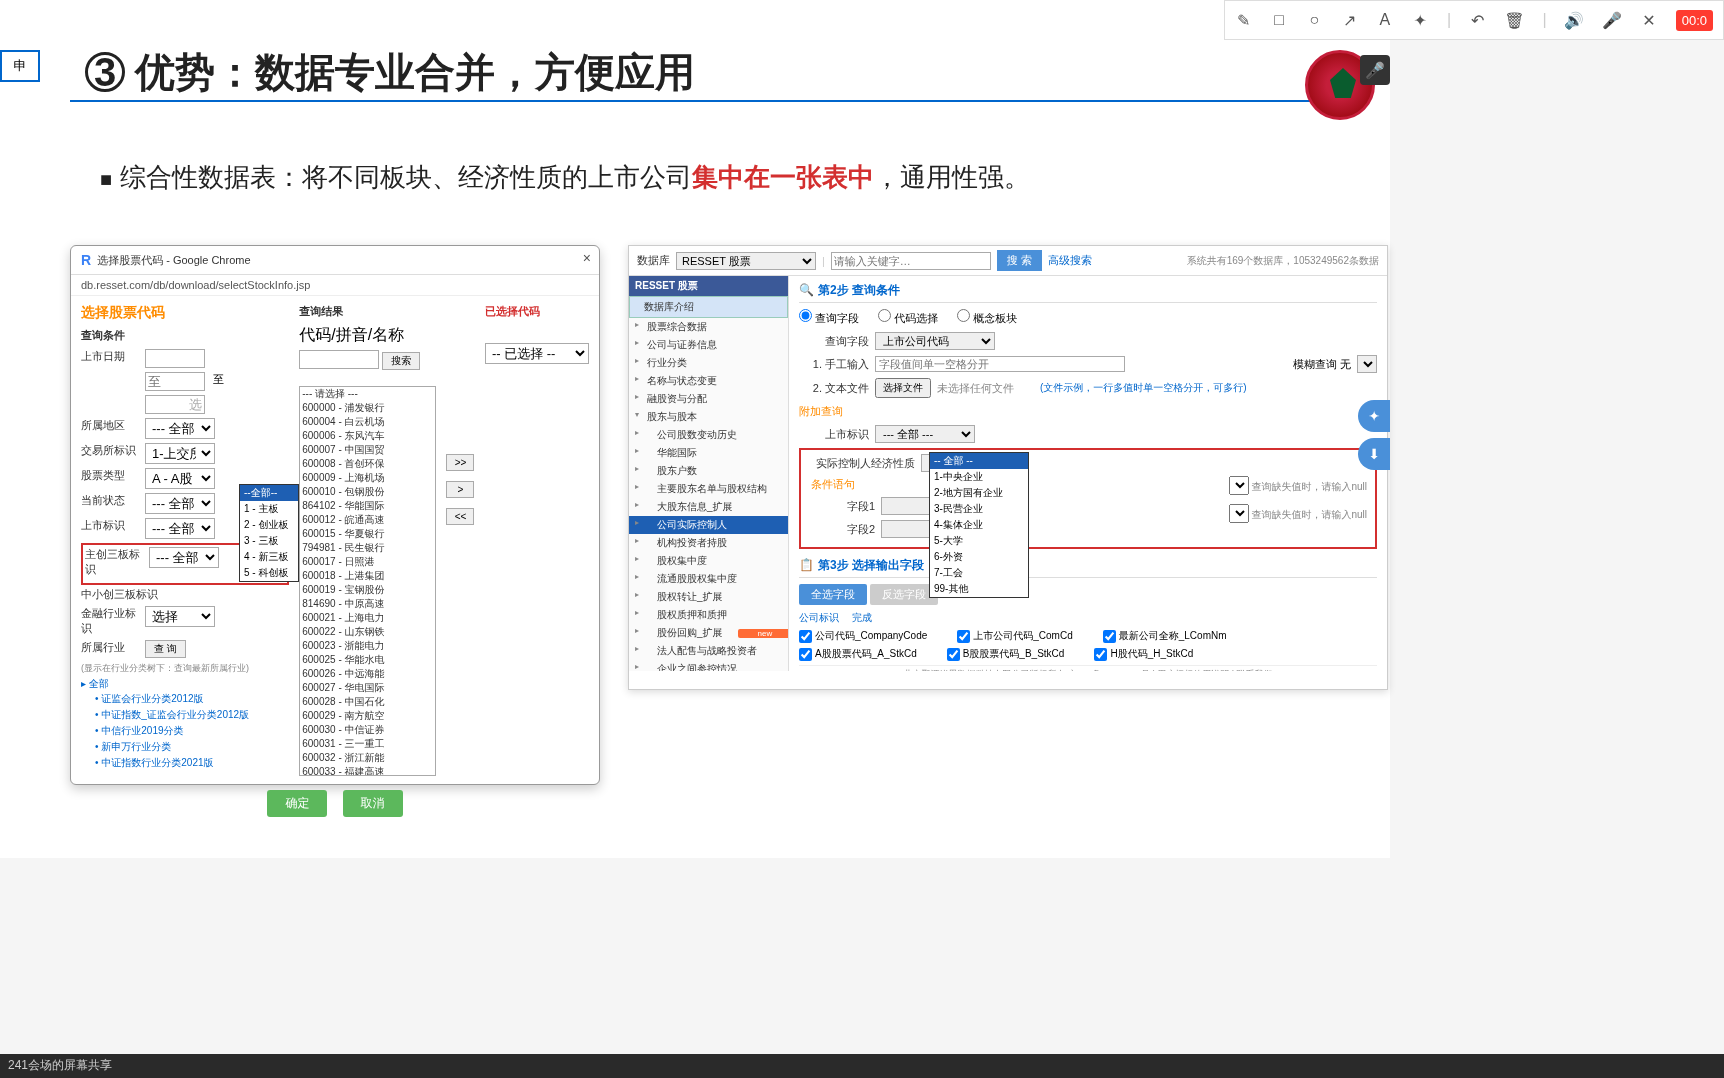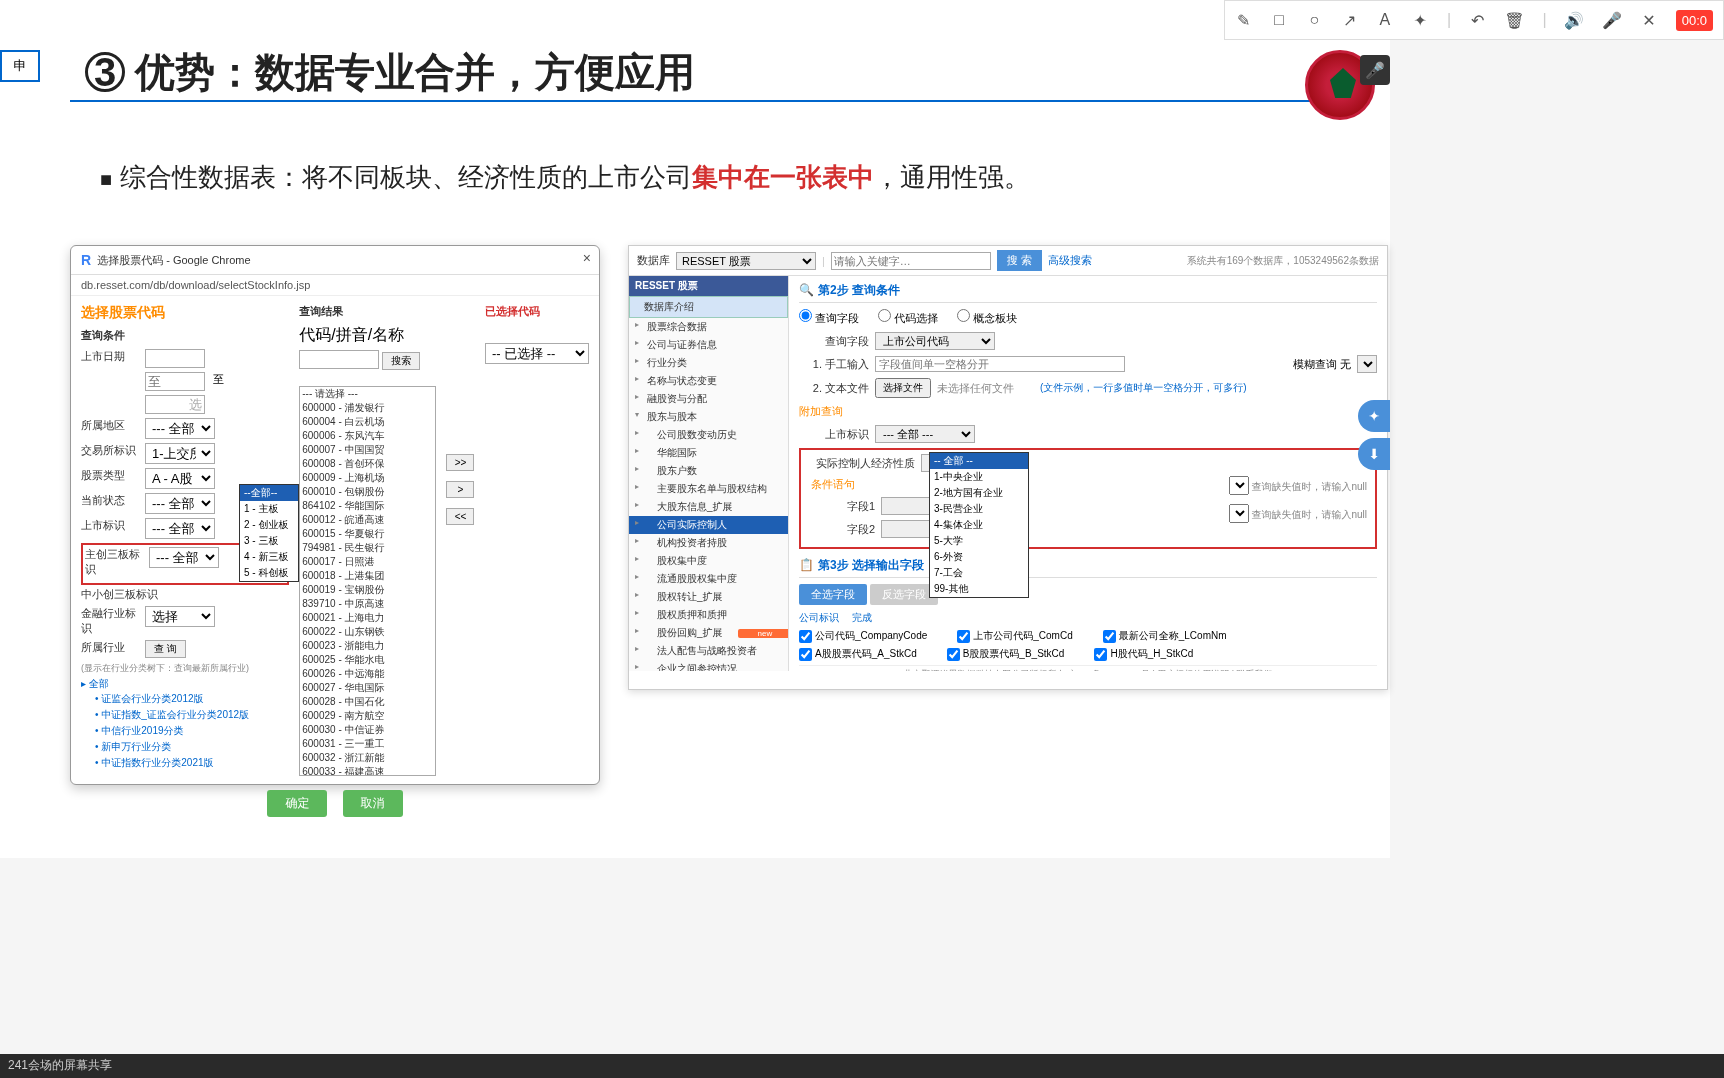--- a/index.html
+++ b/index.html
@@ -187,21 +187,21 @@
             <div>600008 - 首创环保</div>
             <div>600009 - 上海机场</div>
             <div>600010 - 包钢股份</div>
             <div>864102 - 华能国际</div>
             <div>600012 - 皖通高速</div>
             <div>600015 - 华夏银行</div>
             <div>794981 - 民生银行</div>
             <div>600017 - 日照港</div>
             <div>600018 - 上港集团</div>
             <div>600019 - 宝钢股份</div>
-            <div>839710 - 中原高速</div>
+            <div>814690 - 中原高速</div>
             <div>600021 - 上海电力</div>
             <div>600022 - 山东钢铁</div>
             <div>600023 - 浙能电力</div>
             <div>600025 - 华能水电</div>
             <div>600026 - 中远海能</div>
             <div>600027 - 华电国际</div>
             <div>600028 - 中国石化</div>
             <div>600029 - 南方航空</div>
             <div>600030 - 中信证券</div>
             <div>600031 - 三一重工</div>

